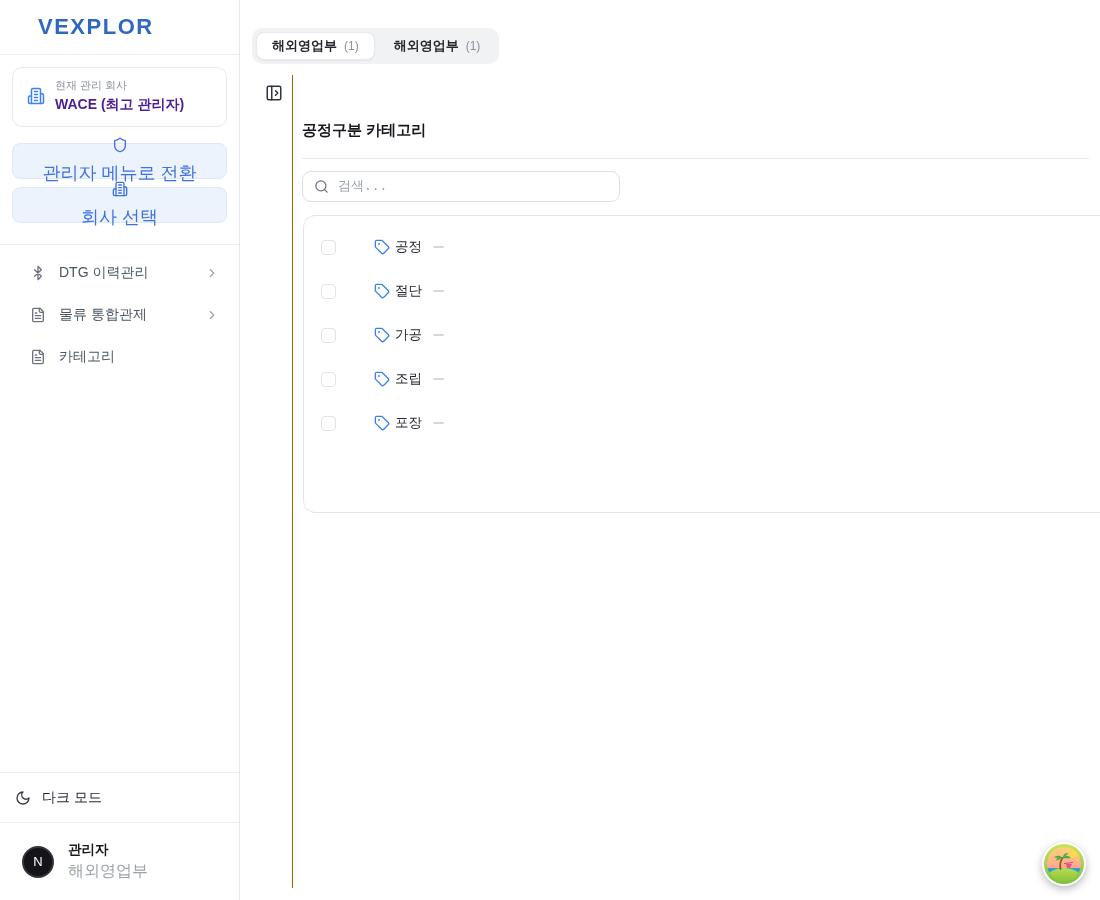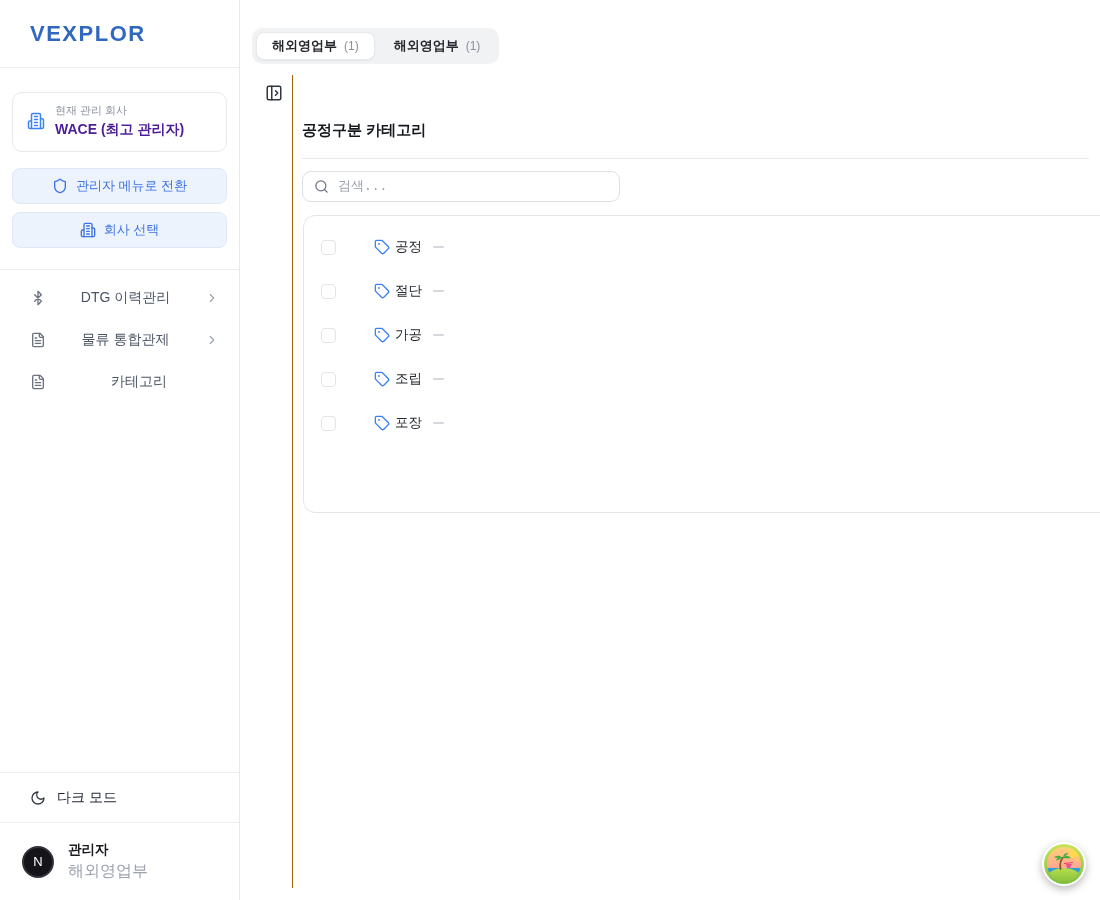--- a/index.html
+++ b/index.html
@@ -1,42 +1,42 @@
 <!DOCTYPE html>
 <html><head>
 <meta charset="utf-8">
 <style>
   * { margin:0; padding:0; box-sizing:border-box; }
   html,body { width:1100px; height:900px; background:#fff; font-family:"Liberation Sans","DejaVu Sans",sans-serif; }
   .app { position:relative; width:1100px; height:900px; display:flex; overflow:hidden; background:#fff; }
 
   
   .sidebar { width:240px; min-width:240px; height:900px; background:#fff; border-right:1px solid #e7e9ed; display:flex; flex-direction:column; }
-  .logo-area { height:68px; border-bottom:1px solid #eceef1; display:flex; align-items:center; padding-left:30px; }
+  .logo-area { height:55px; border-bottom:1px solid #eceef1; display:flex; align-items:center; padding-left:38px; }
   .logo { color:#3068c0; font-weight:700; font-size:22px; letter-spacing:1.5px; }
 
-  .company-card { margin:24px 12px 0; border:1px solid #e7e9ed; border-radius:10px; background:#fff; padding:10px 12px 12px 14px; display:flex; align-items:center; gap:10px; }
+  .company-card { margin:12px 12px 0; border:1px solid #e7e9ed; border-radius:10px; background:#fff; padding:10px 12px 12px 14px; display:flex; align-items:center; gap:10px; }
   .company-card svg { flex:0 0 auto; color:#3b82f6; }
   .cc-label { font-size:11px; color:#8a919c; margin-bottom:3px; }
   .cc-name  { font-size:14px; font-weight:700; color:#4c1d95; }
 
-  .side-btn { margin:8px 12px 0; height:36px; border-radius:8px; background:#edf3fd; border:1px solid #dfe8f8; color:#3e72e0; font-size:13px; font-weight:500; display:flex; align-items:center; justify-content:center; gap:8px; cursor:pointer; font-family:inherit; }
+  .side-btn { margin:8px 12px 0; height:36px; border-radius:8px; background:#edf3fd; border:1px solid #dfe8f8; color:#3e72e0; font-size:18px; font-weight:500; display:flex; align-items:center; justify-content:center; gap:8px; cursor:pointer; font-family:inherit;flex-direction:column; }
   .side-btn:first-of-type { margin-top:16px; }
   .side-btn svg { color:#3e72e0; }
 
   .nav-divider { border-top:1px solid #eceef1; margin-top:21px; }
-  nav { padding-top:7px;text-align:center; }
+  nav { padding-top:7px; }
   .nav-item { height:42px; display:flex; align-items:center; padding:0 20px 0 30px; gap:13px; color:#4b5563; font-size:14px; cursor:pointer; }
   .nav-item .nav-ico { display:flex; color:#6b7280; }
   .nav-item .nav-label { flex:1; }
   .nav-item .chev { display:flex; color:#9ca3af; }
 
   .flex-spacer { flex:1; }
 
-  .darkmode-row { height:50px; border-top:1px solid #eceef1; display:flex; align-items:center; padding-left:30px; gap:11px; font-size:14px; font-weight:500; color:#1f2430; cursor:pointer; }
+  .darkmode-row { height:50px; border-top:1px solid #eceef1; display:flex; align-items:center; padding-left:15px; gap:11px; font-size:14px; font-weight:500; color:#1f2430; cursor:pointer; }
   .darkmode-row svg { color:#353a43; }
 
   .user-row { flex:0 0 78px; border-top:1px solid #eceef1; display:flex; align-items:center; padding-left:22px; gap:14px; }
   .avatar { width:32px; height:32px; border-radius:50%; background:#141419; border:2px solid #33343c; color:#fff; display:flex; align-items:center; justify-content:center; font-size:13px; font-weight:500; }
   .user-name { font-size:13.5px; font-weight:700; color:#17191d; margin-bottom:2px; }
   .user-dept { font-size:16px; color:#9ca3af; }
 
   
   .main { position:relative; flex:1; height:900px; background:#fff; }
 

